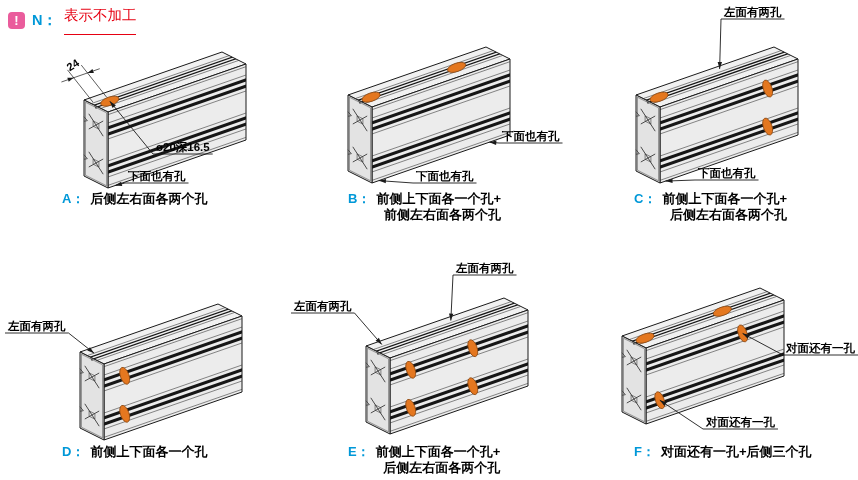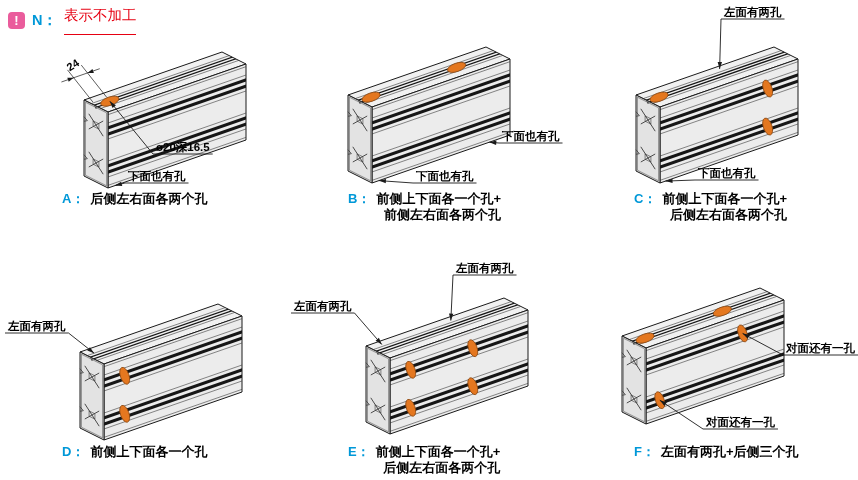--- a/index.html
+++ b/index.html
@@ -345,18 +345,18 @@
           <line x1="211" y1="115" x2="170.6" y2="93.4" stroke="#1a1a1a" stroke-width="0.9"></line>
           <polygon points="170.6,93.4 177.8103711316665,94.76034853755588 175.73579595500877,98.6405724790824" fill="#1a1a1a"></polygon>
           <text x="134" y="186" font-size="11.5" font-weight="bold" fill="#000000">对面还有一孔</text>
           <line x1="131" y1="189" x2="206" y2="189" stroke="#1a1a1a" stroke-width="0.9"></line>
           <line x1="131" y1="189" x2="87.8" y2="160.2" stroke="#1a1a1a" stroke-width="0.9"></line>
           <polygon points="87.8,160.2 94.8446924920604,162.25239072603333 92.4040116286694,165.91341202111985" fill="#1a1a1a"></polygon>
         </svg>
         <figcaption class="caption">
           <span class="cap-letter">F：</span>
           <div class="cap-lines">
-            <div>左面有两孔+后侧三个孔</div>
+            <div>对面还有一孔+后侧三个孔</div>
           </div>
         </figcaption>
       </figure>
     </div>
 </div>
 
 </body></html>

